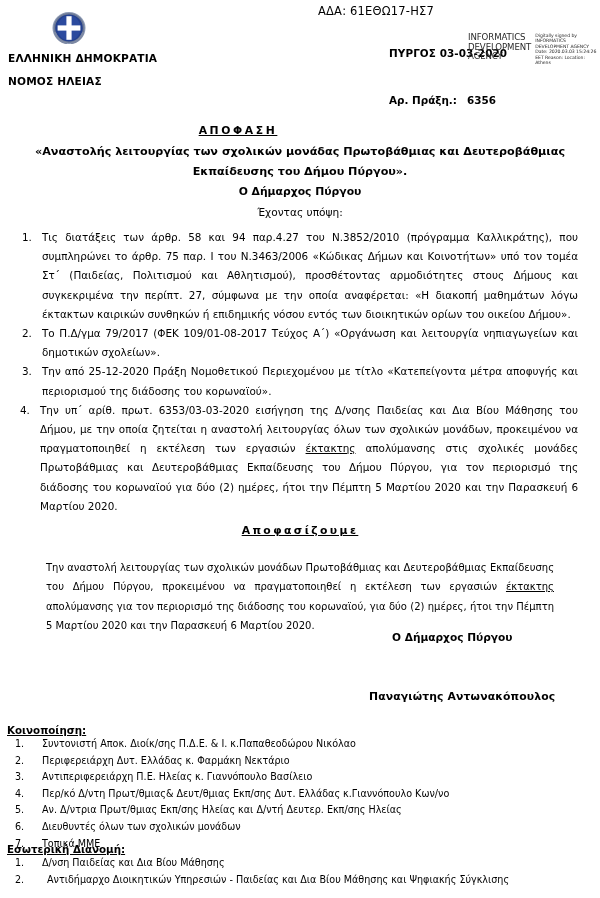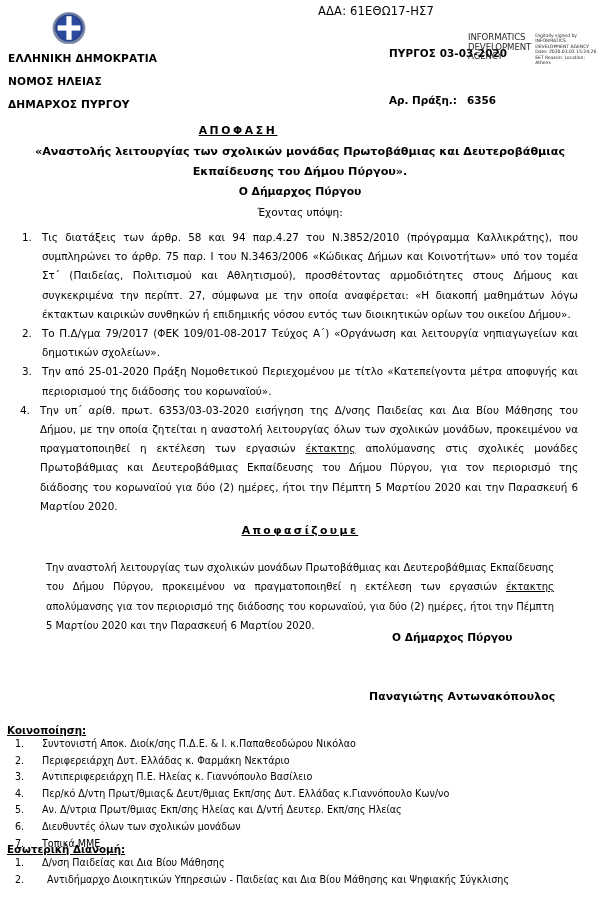--- a/index.html
+++ b/index.html
@@ -272,21 +272,20 @@
       <rect x="6.6" y="16.4" width="22.8" height="5.2" fill="#ffffff"></rect>
       <ellipse cx="18" cy="19" rx="14.6" ry="14.2" fill="none" stroke="#6d7a96" stroke-width="1.6"></ellipse>
       <path d="M4 24 C6 29 10 33 15 34" fill="none" stroke="#7e8aa4" stroke-width="2.2" stroke-linecap="round"></path>
       <path d="M32 24 C30 29 26 33 21 34" fill="none" stroke="#7e8aa4" stroke-width="2.2" stroke-linecap="round"></path>
     </svg>
   </div>
 
   <div class="org-block">
     <div>ΕΛΛΗΝΙΚΗ ΔΗΜΟΚΡΑΤΙΑ</div>
     <div>ΝΟΜΟΣ ΗΛΕΙΑΣ</div>
-    <div>ΔΗΜΑΡΧΟΣ ΠΥΡΓΟΥ</div>
   </div>
 
   <div class="place-date">ΠΥΡΓΟΣ 03-03-2020</div>
 
   <div class="protocol">
     <span>Αρ. Πράξη.:</span><span class="pnum">6356</span>
   </div>
 
   <div class="sig-stamp">
     <div class="sig-title">INFORMATICS DEVELOPMENT AGENCY</div>
@@ -306,21 +305,21 @@
 
     <div class="w-item">
       <span class="w-num">1.</span><span>Τις διατάξεις των άρθρ. 58 και 94 παρ.4.27 του Ν.3852/2010 (πρόγραμμα Καλλικράτης), που συμπληρώνει το άρθρ. 75  παρ. Ι του Ν.3463/2006 «Κώδικας Δήμων και Κοινοτήτων» υπό τον τομέα Στ΄ (Παιδείας, Πολιτισμού και Αθλητισμού), προσθέτοντας αρμοδιότητες στους Δήμους και συγκεκριμένα την  περίπτ. 27, σύμφωνα με την οποία αναφέρεται: «Η διακοπή μαθημάτων λόγω έκτακτων καιρικών συνθηκών ή επιδημικής νόσου εντός των διοικητικών ορίων του οικείου Δήμου».</span>
     </div>
 
     <div class="w-item">
       <span class="w-num">2.</span><span>Το Π.Δ/γμα 79/2017 (ΦΕΚ 109/01-08-2017 Τεύχος Α΄) «Οργάνωση και λειτουργία νηπιαγωγείων και δημοτικών σχολείων».</span>
     </div>
 
     <div class="w-item">
-      <span class="w-num">3.</span><span>Την από 25-01-2020 Πράξη Νομοθετικού Περιεχομένου με τίτλο «Κατεπείγοντα μέτρα αποφυγής και  περιορισμού της διάδοσης του κορωναϊού».</span>
+      <span class="w-num">3.</span><span>Την από 25-12-2020 Πράξη Νομοθετικού Περιεχομένου με τίτλο «Κατεπείγοντα μέτρα αποφυγής και  περιορισμού της διάδοσης του κορωναϊού».</span>
     </div>
 
     <div class="w-item tight">
       <span class="w-num">4.</span><span>Την υπ΄ αρίθ. πρωτ. 6353/03-03-2020 εισήγηση της Δ/νσης Παιδείας και Δια Βίου Μάθησης του Δήμου, με την οποία ζητείται η αναστολή λειτουργίας όλων των  σχολικών μονάδων, προκειμένου να πραγματοποιηθεί η εκτέλεση των εργασιών </span><u>έκτακτης</u><span> απολύμανσης στις σχολικές μονάδες Πρωτοβάθμιας και Δευτεροβάθμιας Εκπαίδευσης του Δήμου Πύργου, για τον περιορισμό της διάδοσης του κορωναϊού για δύο (2)  ημέρες, ήτοι την Πέμπτη 5 Μαρτίου 2020 και την Παρασκευή 6 Μαρτίου 2020.</span>
     </div>
 
   </div>
 
   <div class="decide-head">
     <span>Αποφασίζουμε</span>

